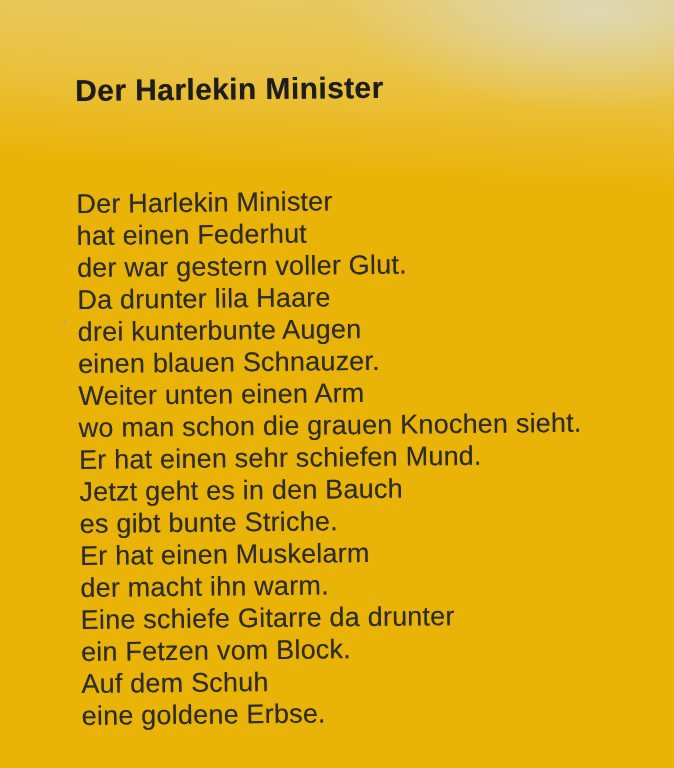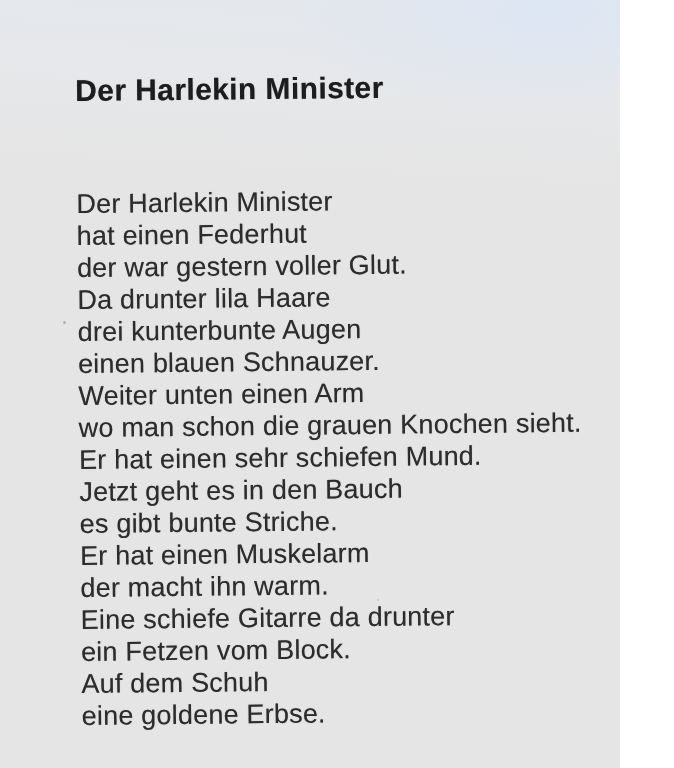--- a/index.html
+++ b/index.html
@@ -2,24 +2,24 @@
 <html><head>
 <meta charset="utf-8">
 <style>
   html, body {
     margin: 0;
     padding: 0;
     background: #ffffff;
   }
   .page {
     position: relative;
-    width: 620px;
+    width: 674px;
     height: 768px;
     overflow: hidden;
-    background: #e5e5e5;
+    background: #eab308;
     font-family: "Liberation Sans", sans-serif;
   }
   
   .page::before {
     content: "";
     position: absolute;
     left: 0; top: 0; right: 0;
     height: 220px;
     background:
       radial-gradient(360px 140px at 88% 6%, rgba(214,228,248,0.55), rgba(214,228,248,0) 70%),

